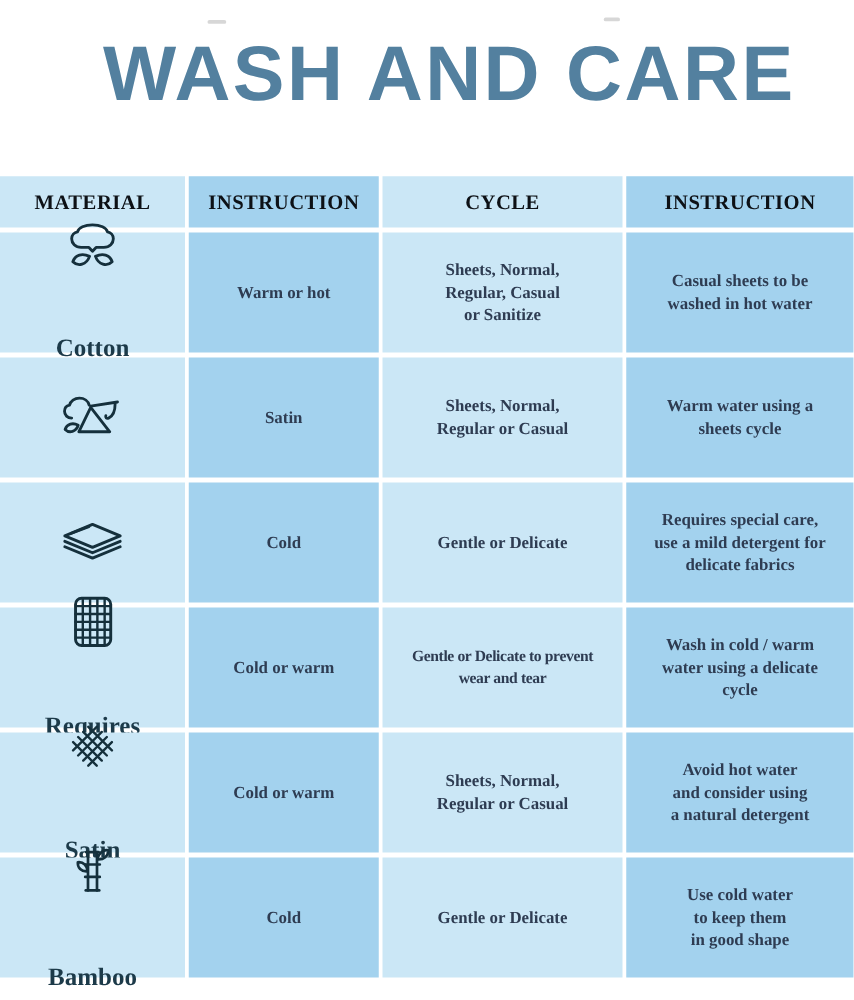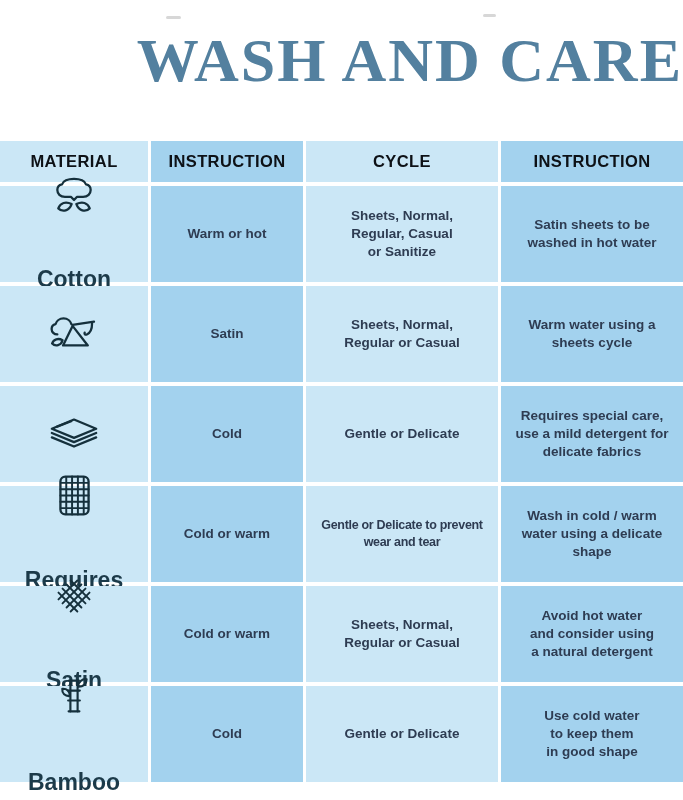--- a/index.html
+++ b/index.html
@@ -9,49 +9,50 @@
     background:#ffffff;
     font-family:"Liberation Sans",sans-serif;
     overflow:hidden;
   }
   .artifact{position:absolute;height:3px;background:#c6c6c6;opacity:.7;border-radius:2px;}
   .artifact.a1{left:166px;top:16px;width:15px;}
   .artifact.a2{left:483px;top:14px;width:13px;}
 
   .title{
     position:absolute;top:33px;left:0;right:0;
-    text-align:right;
-    font-family:Liberation Serif, serif;
+    text-align:center;
+    font-family:Liberation Sans, sans-serif;
     font-weight:bold;
     color:var(--title-text,#53809f);
     margin-left:36px;
   }
   .title .line{font-size:62px;line-height:54px;letter-spacing:2px;white-space:nowrap;}
 
   .grid{
     position:absolute;top:141px;left:0;width:599px;
     display:grid;
     grid-template-columns:148px 152px 192px 182px;
     grid-template-rows:41px repeat(6,96px);
     gap:4px 3px;
+    font-family:Liberation Serif, serif;
   }
   .row{display:contents;}
   .cell{
     display:flex;align-items:center;justify-content:center;
     text-align:center;box-sizing:border-box;
   }
   .light{background:var(--cell-light,#cbe7f6);}
   .dark{background:var(--cell-dark,#a3d2ee);}
   .hcell{
     font-weight:bold;font-size:16.5px;letter-spacing:.4px;
     color:var(--header-text,#0d1116);
   }
   .mat{flex-direction:column;gap:5px;padding:4px 2px;}
   .mat .mlabel{
-    font-size:23px;font-weight:bold;line-height:1.12;
+    font-size:20px;font-weight:bold;line-height:1.12;
     color:var(--material-text,#1c3a49);white-space:pre-line;margin-top:46px;
   }
   .txt{
     font-size:13.5px;font-weight:bold;line-height:1.35;
     color:var(--body-text,#2e3c52);white-space:pre-line;padding:0 4px;
   }
   .tight{font-size:12.5px;letter-spacing:-0.3px;}
   .icon svg{display:block;fill:none;stroke:var(--icon-stroke,#15303c);
     stroke-width:2.4;stroke-linecap:round;stroke-linejoin:round;}
   .icon .thin{stroke-width:2;}
@@ -85,21 +86,21 @@
             <path d="M21.5,29.5 C15.5,26.5 9.5,28 7.5,34 C12,38.5 19,36.5 21.5,29.5 Z"></path>
             <path d="M26.5,29.5 C32.5,26.5 38.5,28 40.5,34 C36,38.5 29,36.5 26.5,29.5 Z"></path>
           </svg>
         </span>
         <span class="mlabel">Cotton</span>
       </div>
       <div class="cell dark txt">Warm or hot</div>
       <div class="cell light txt">Sheets, Normal,
 Regular, Casual
 or Sanitize</div>
-      <div class="cell dark txt">Satin sheets to be
+      <div class="cell dark txt">Casual sheets to be
 washed in hot water</div>
     </div>
 
     <div class="row">
       <div class="cell light mat">
         <span class="icon">
           <svg width="50" height="40" viewBox="0 0 52 42">
             <path d="M8.5,21.5 C5,21.5 2.5,19 2.5,15.8 C2.5,13.2 4.3,11.1 6.7,10.6 C7.5,7.2 10.9,4.7 15,4.7 C19.1,4.7 22.4,7.2 23.2,10.6"></path>
             <path d="M14,27.5 C9.5,25 4.5,26.3 3,31 C6.5,34.5 12.5,33 14,27.5 Z"></path>
             <path d="M24.5,12.5 L14.5,33 L40.5,33 Z"></path>
@@ -142,21 +143,21 @@
             <path class="thin" d="M3,9 H31 M2.5,15.5 H31.5 M2.5,22 H31.5 M2.5,28.5 H31.5 M3,35 H31"></path>
           </svg>
         </span>
         <span class="mlabel">Requires</span>
       </div>
       <div class="cell dark txt">Cold or warm</div>
       <div class="cell light txt tight">Gentle or Delicate to prevent
 wear and tear</div>
       <div class="cell dark txt">Wash in cold / warm
 water using a delicate
-shape</div>
+cycle</div>
     </div>
 
     <div class="row">
       <div class="cell light mat">
         <span class="icon">
           <svg width="42" height="42" viewBox="0 0 44 44">
             <g class="thin" transform="rotate(45 22 22)">
               <path d="M8,13 H36 M8,19 H36 M8,25 H36 M8,31 H36"></path>
               <path d="M13,8 V36 M19,8 V36 M25,8 V36 M31,8 V36"></path>
             </g>

